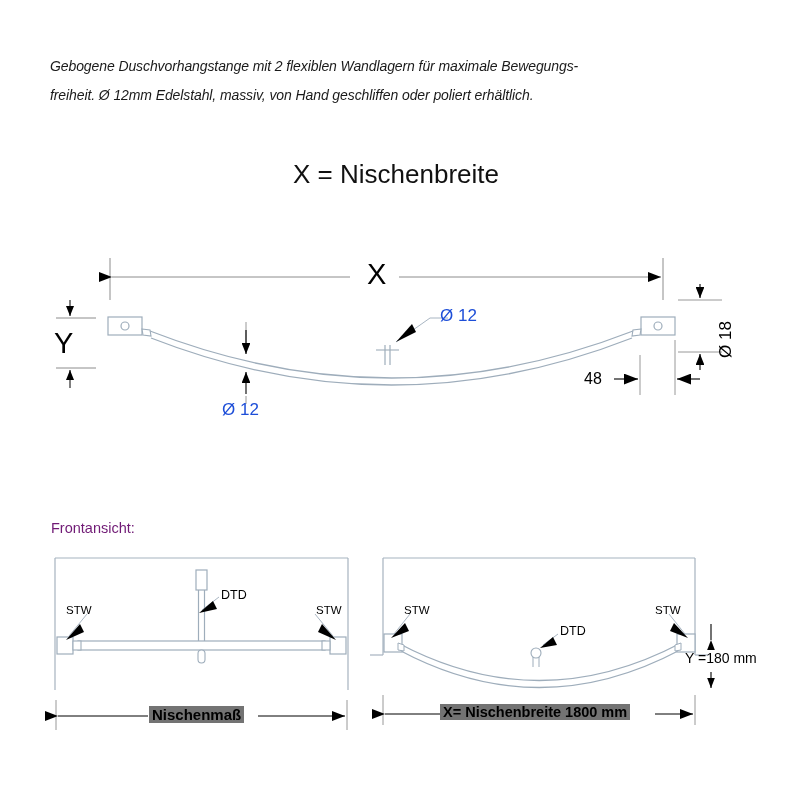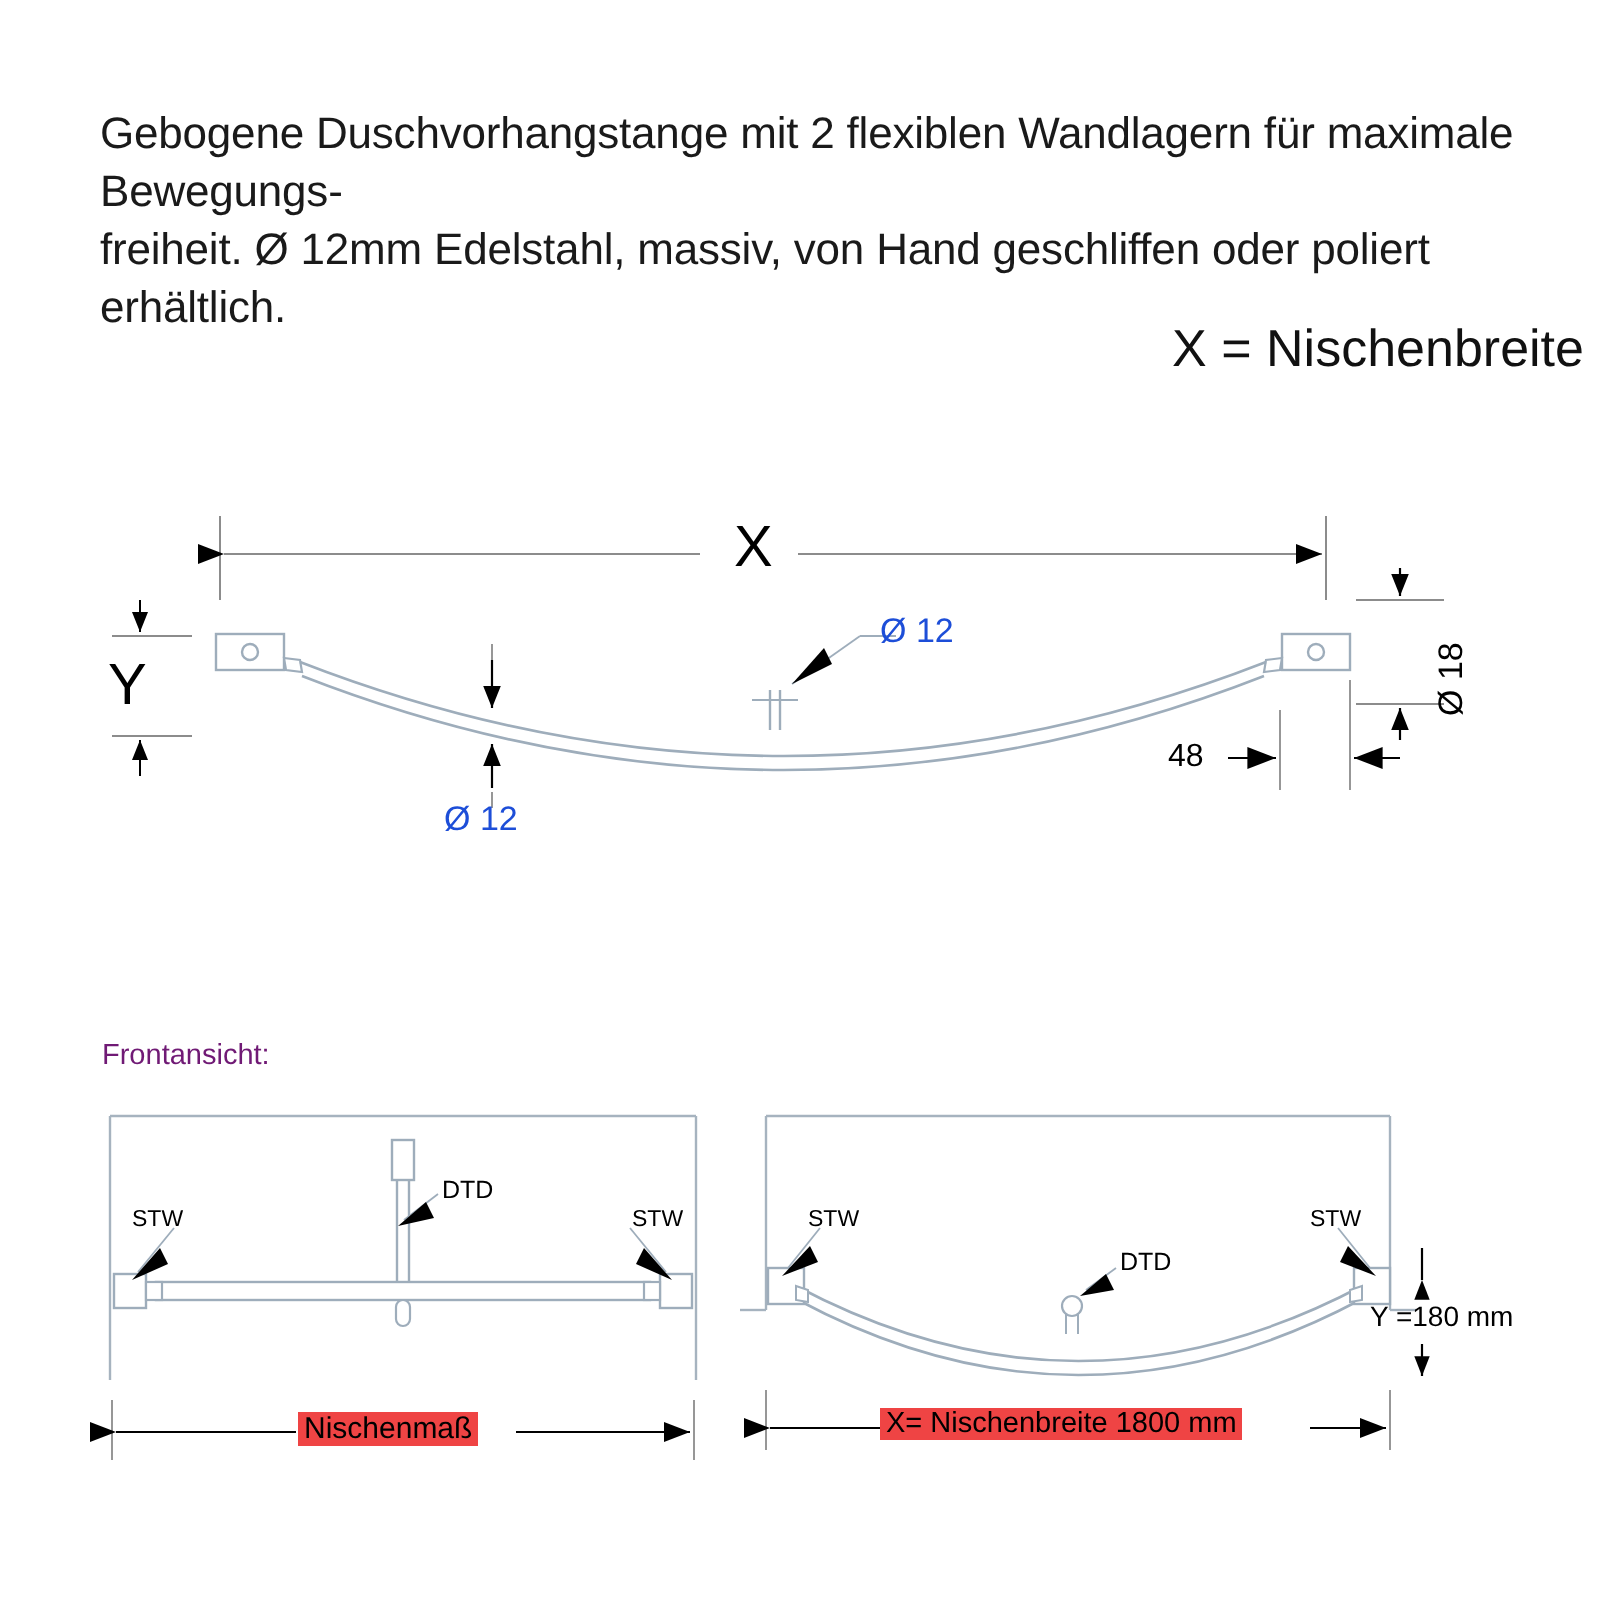--- a/index.html
+++ b/index.html
@@ -21,31 +21,32 @@
     left: 0;
     top: 0;
     width: 800px;
     height: 800px;
   }
   .intro {
     position: absolute;
     left: 50px;
     top: 52px;
     width: 710px;
-    font-size: 22px;
+    font-size: 14px;
     line-height: 29px;
     color: #1a1a1a;
     letter-spacing: -0.1px;
+    font-style: italic;
   }
   .legend {
     position: absolute;
     left: 0;
     top: 155px;
     width: 800px;
-    text-align: right;
+    text-align: center;
     font-size: 26px;
     line-height: 38px;
     color: #111111;
   }
   .legend span { display: block; }
   .legend .lg-line1 { padding-right: 8px; }
   .legend .lg-line2 { padding-right: 8px; }
   svg { display: block; }
   .svg-layer {
     position: absolute;
@@ -58,22 +59,23 @@
     color: #701a75;
     white-space: nowrap;
   }
   #head-front { left: 51px; top: 520px; }
   #head-top { left: 385px; top: 520px; }
   .dimtext {
     position: absolute;
     font-size: 15px;
     color: #000;
     white-space: nowrap;
-    background: #ef4444;
+    background: #737373;
     padding: 0 3px;
+    font-weight: bold;
   }
   .smalltext {
     position: absolute;
     font-size: 11.5px;
     color: #000;
     white-space: nowrap;
   }
   .bigX {
     position: absolute;
     font-size: 29px;

